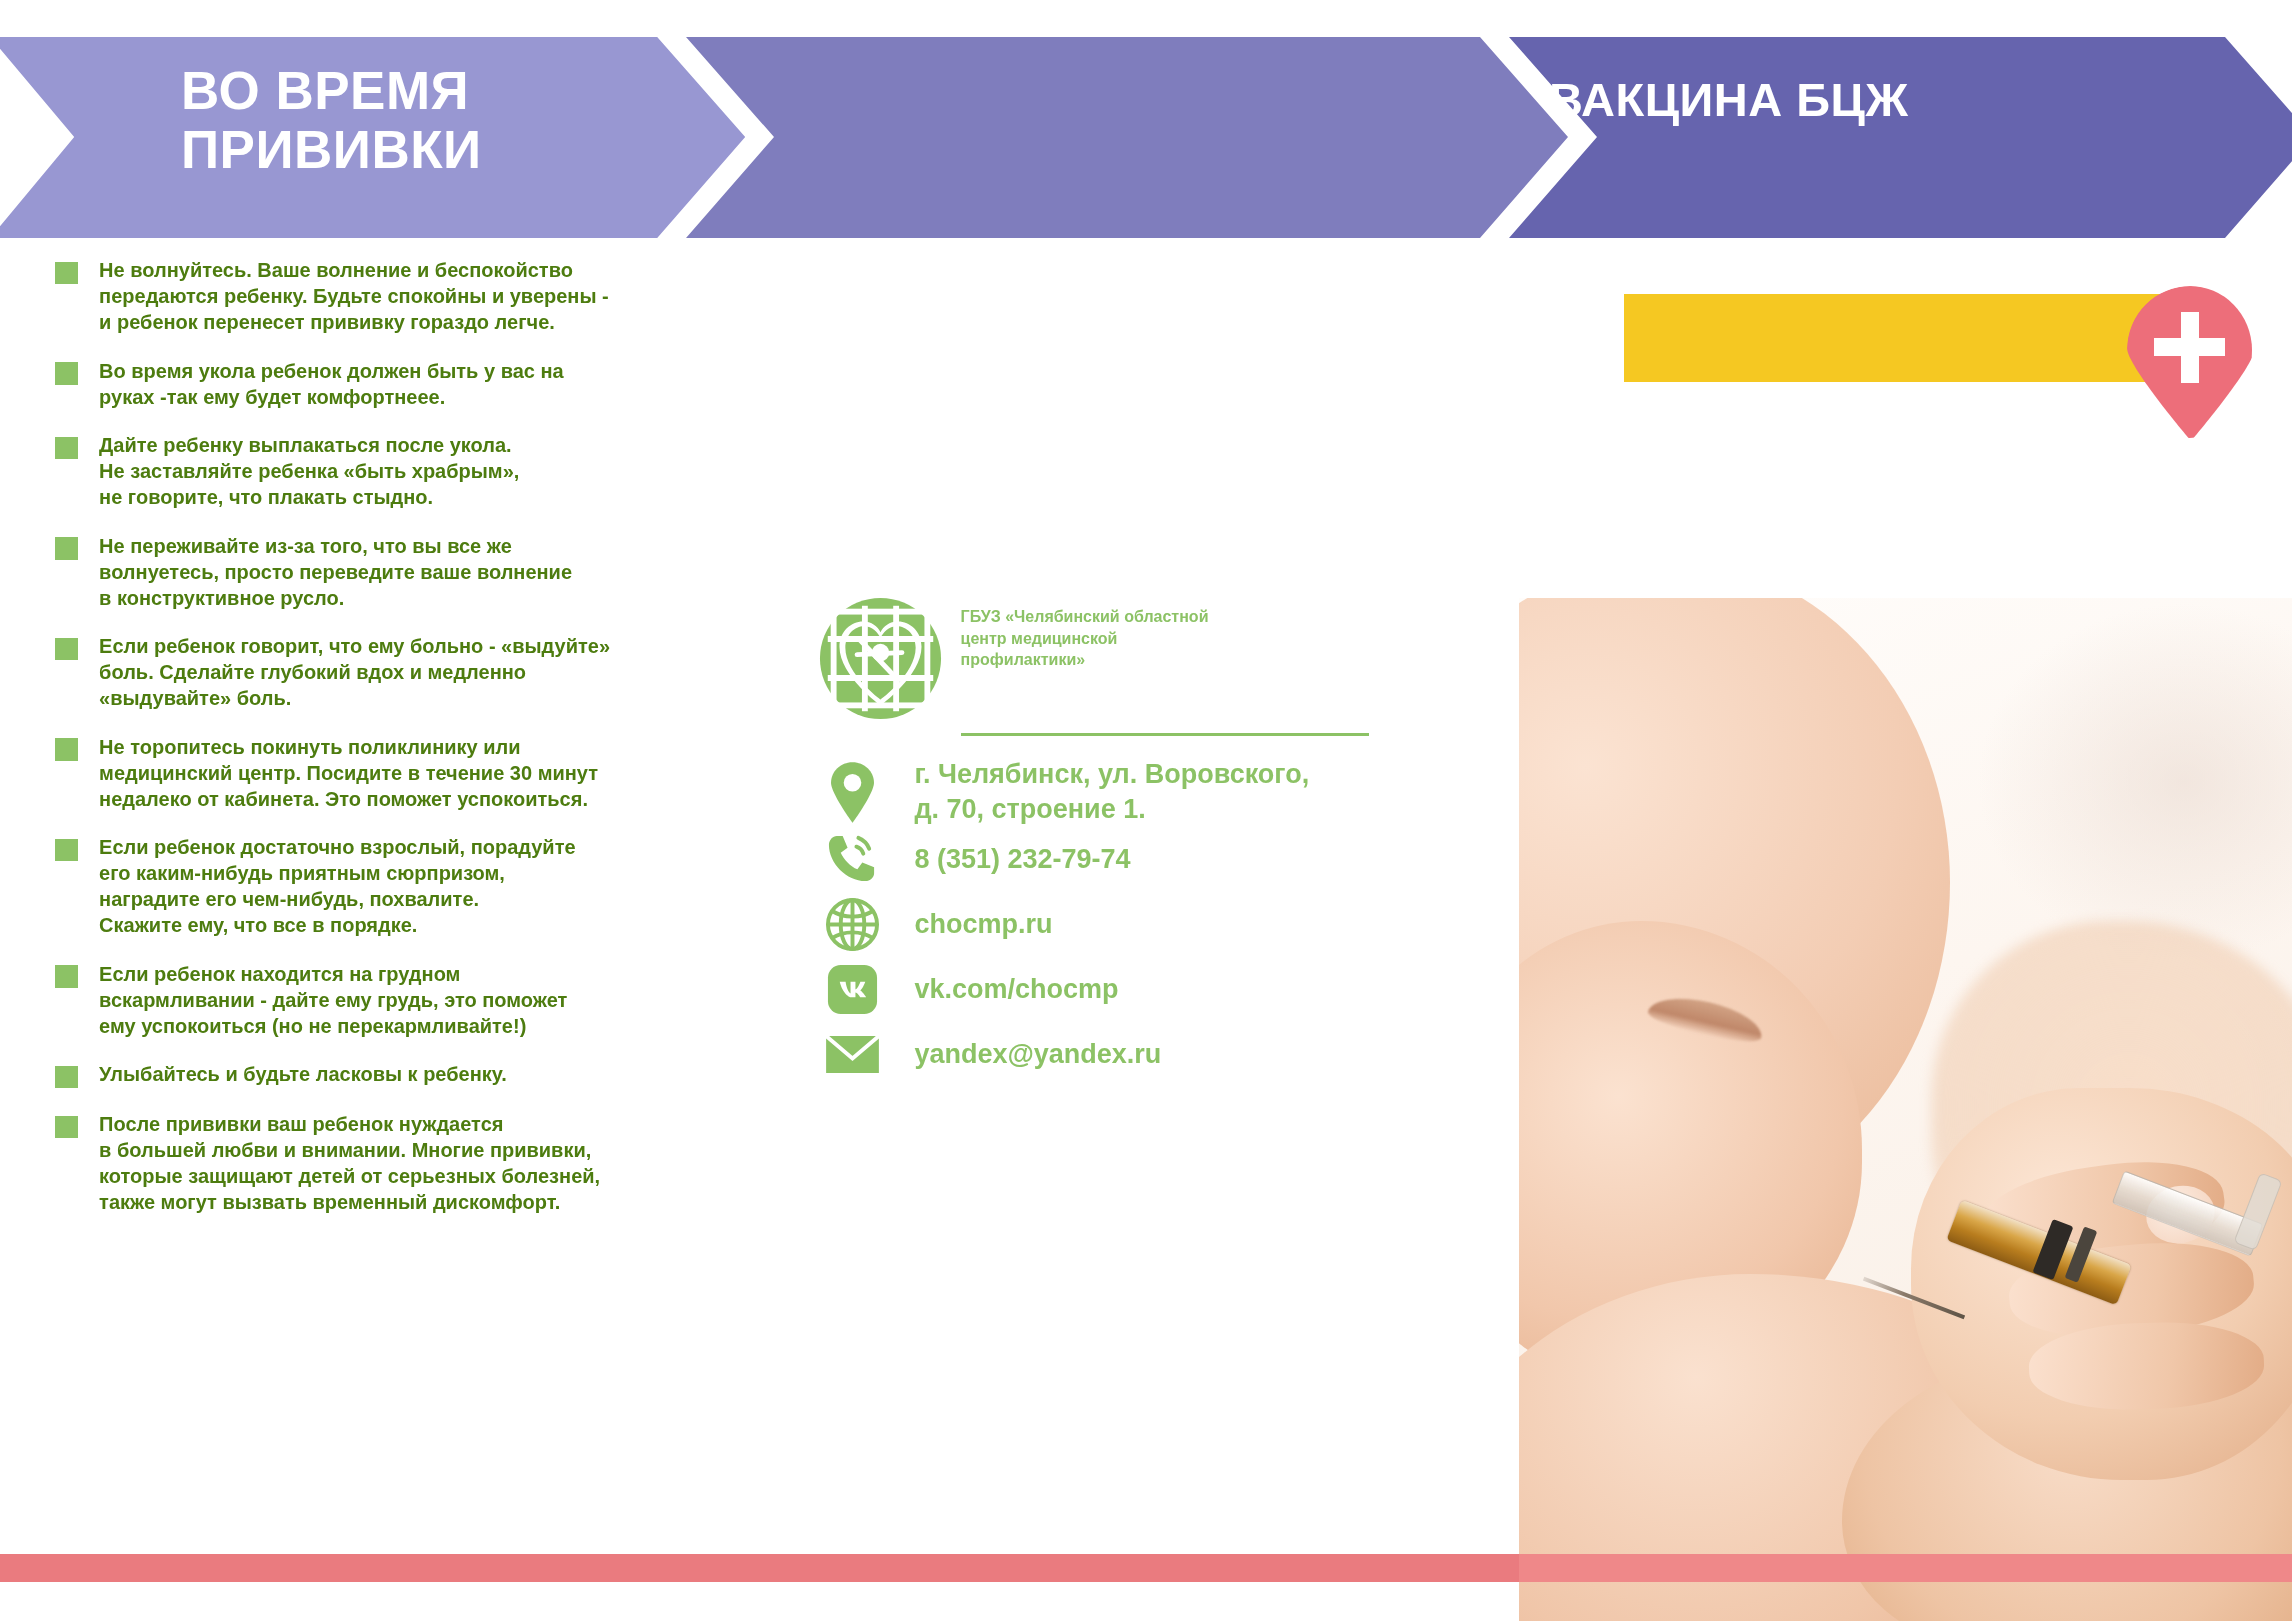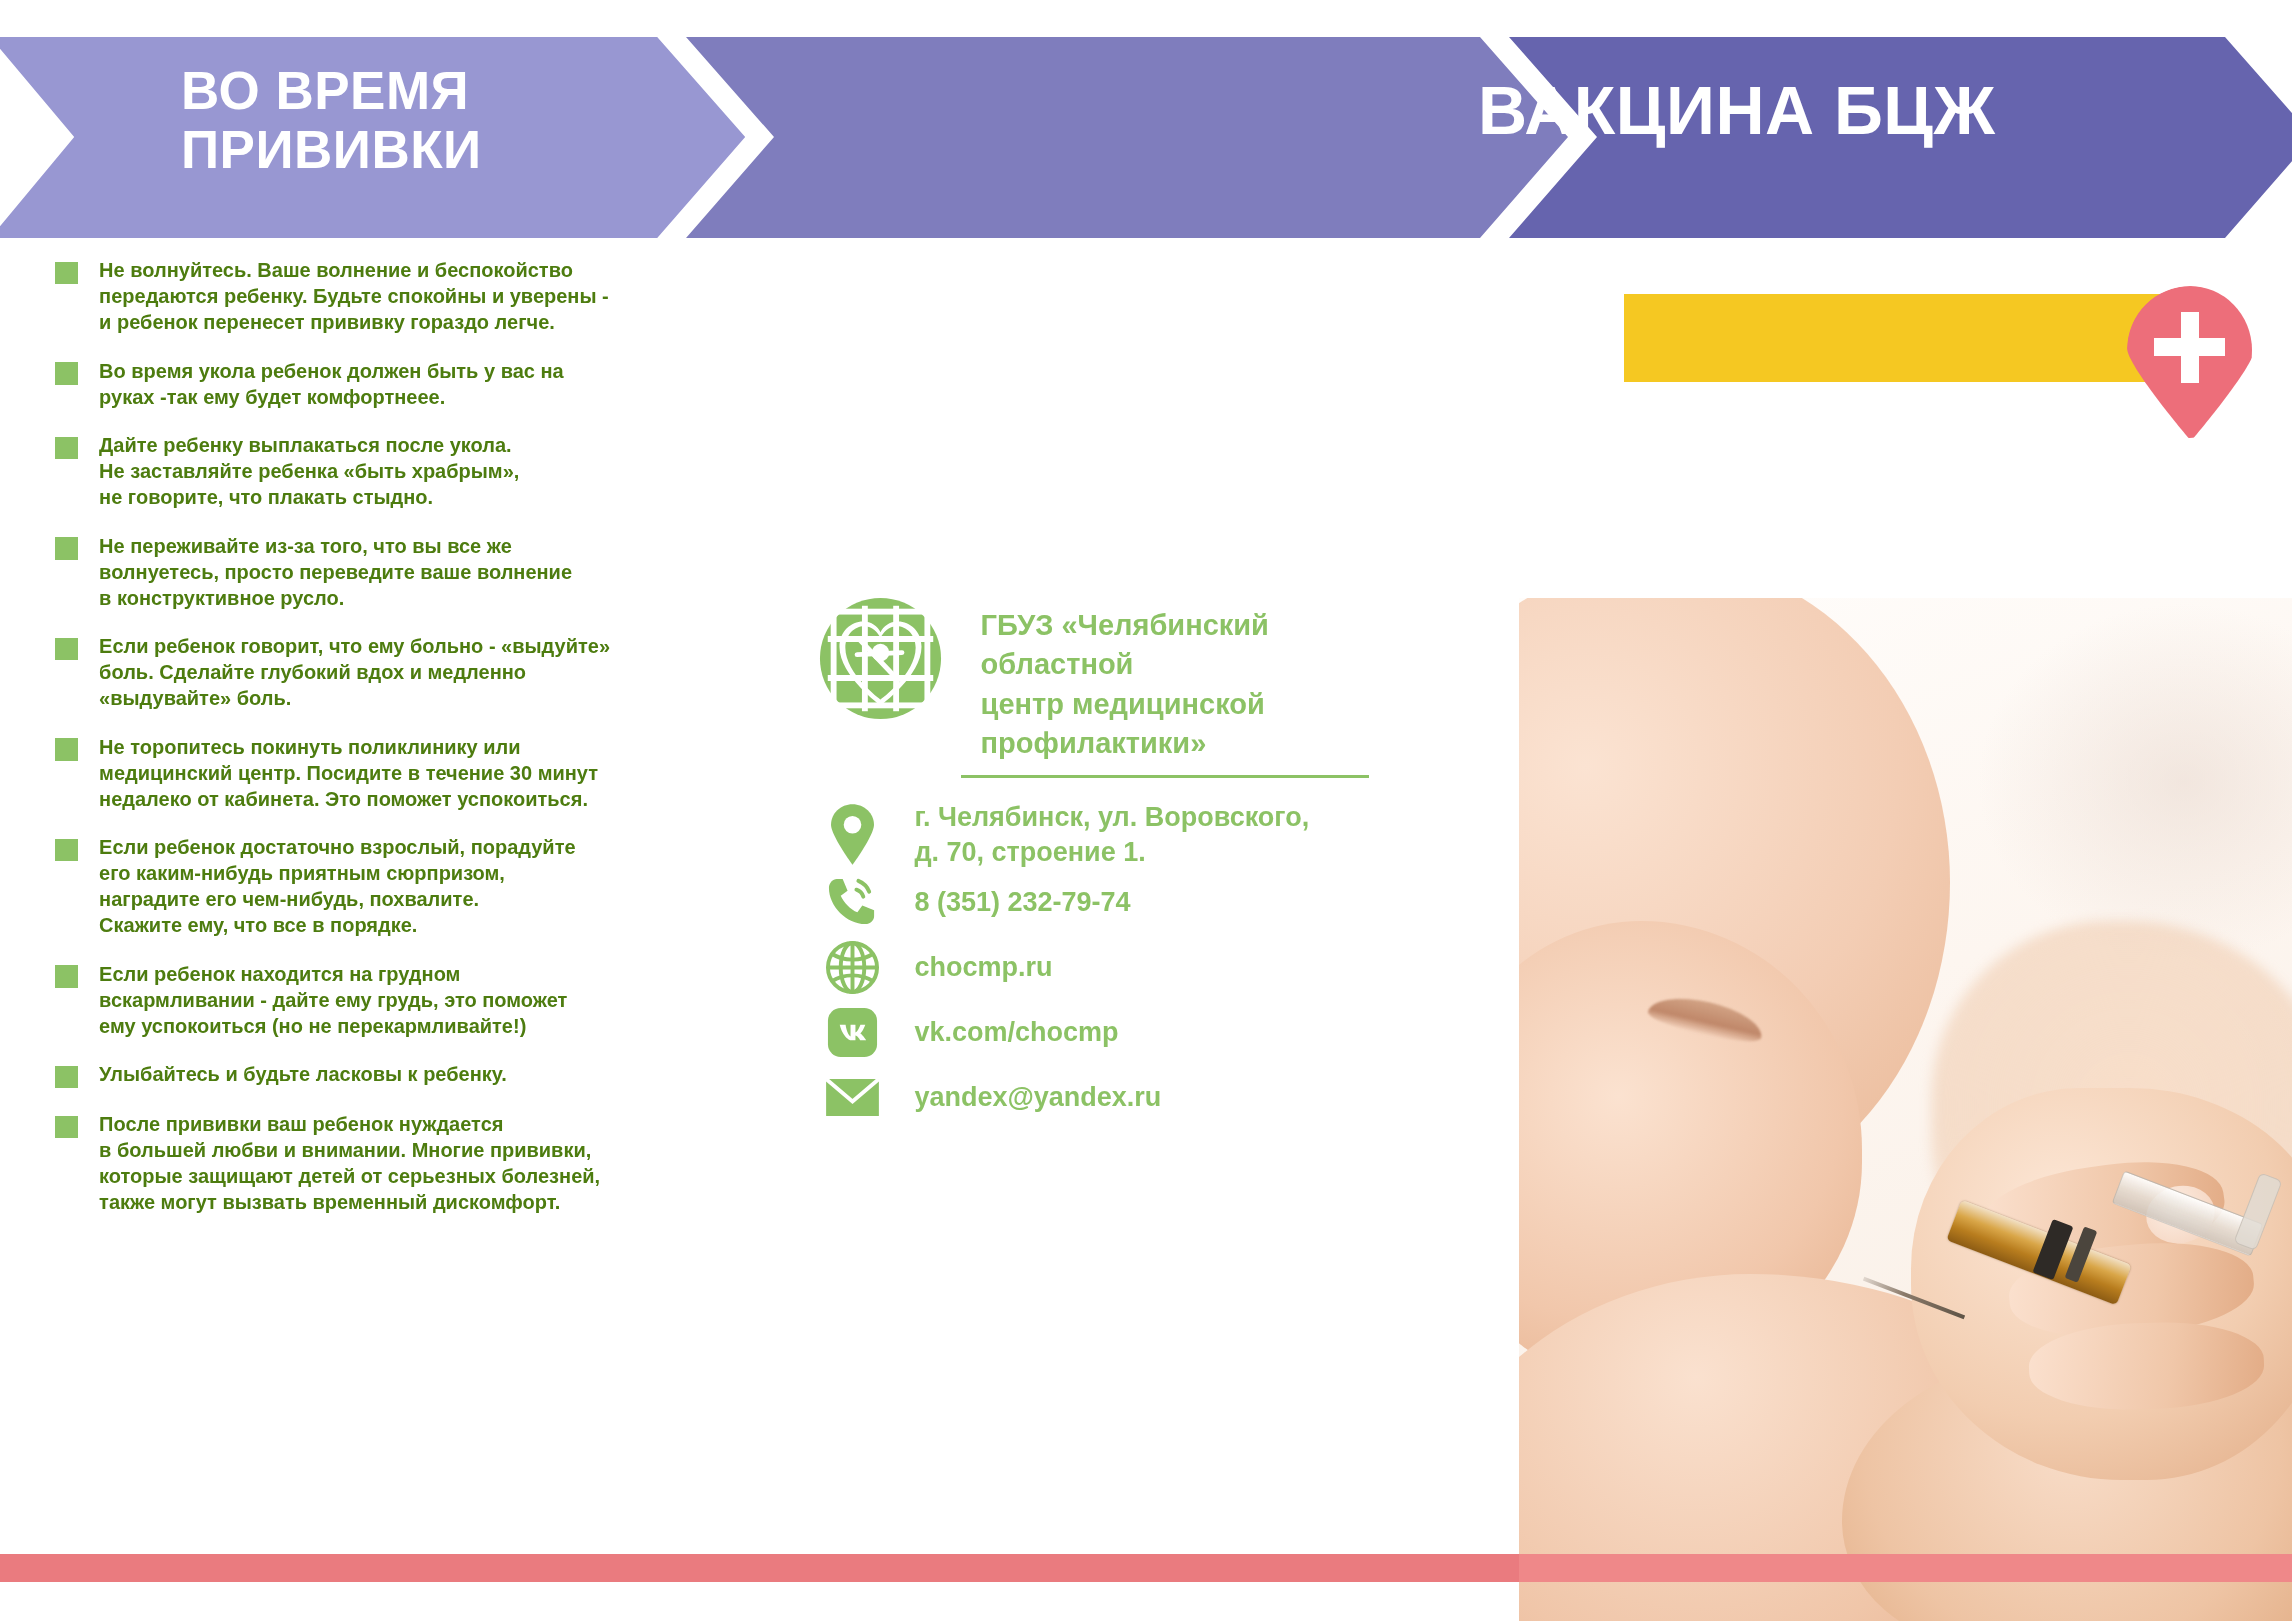--- a/index.html
+++ b/index.html
@@ -56,25 +56,25 @@
     top: 61px;
     width: 510px;
     color: #ffffff;
     font-size: 53px;
     font-weight: bold;
     line-height: 1.12;
     letter-spacing: 0.5px;
   }
   .hdr-title-right {
     position: absolute;
-    left: 1478px;
+    left: 1549px;
     top: 76px;
     width: 725px;
     color: #ffffff;
-    font-size: 68px;
+    font-size: 47px;
     font-weight: bold;
     line-height: 1.0;
     letter-spacing: 0.5px;
     white-space: nowrap;
   }
 
   
   .callout-wrap {
     position: absolute;
     left: 1624px;
@@ -178,26 +178,25 @@
   .org-logo {
     flex: 0 0 auto;
     width: 125px;
     height: 125px;
     position: relative;
     margin-right: 17.6px;
   }
   .org-name {
     flex: 1 1 auto;
     color: #8cc265;
-    font-size: 29px;
+    font-size: 16px;
     font-weight: bold;
     line-height: 1.36;
     padding-top: 9.8px;
     white-space: pre-line;
-    margin-left: 20px;
   }
   .contact-divider {
     margin-left: 143px;
     margin-top: 11.8px;
     width: 408px;
     height: 2.9px;
     background: #8cc265;
   }
   .contact-list {
     margin-top: 21.6px;

